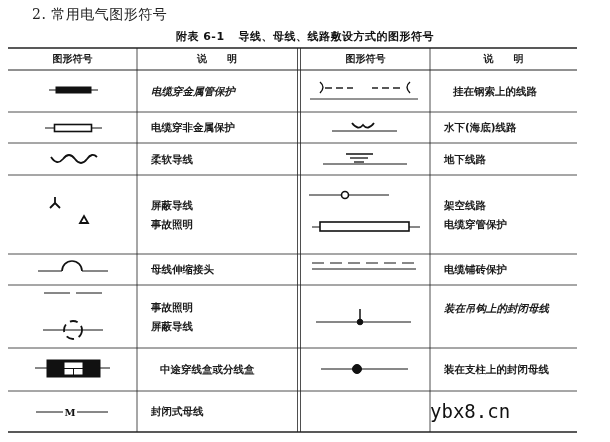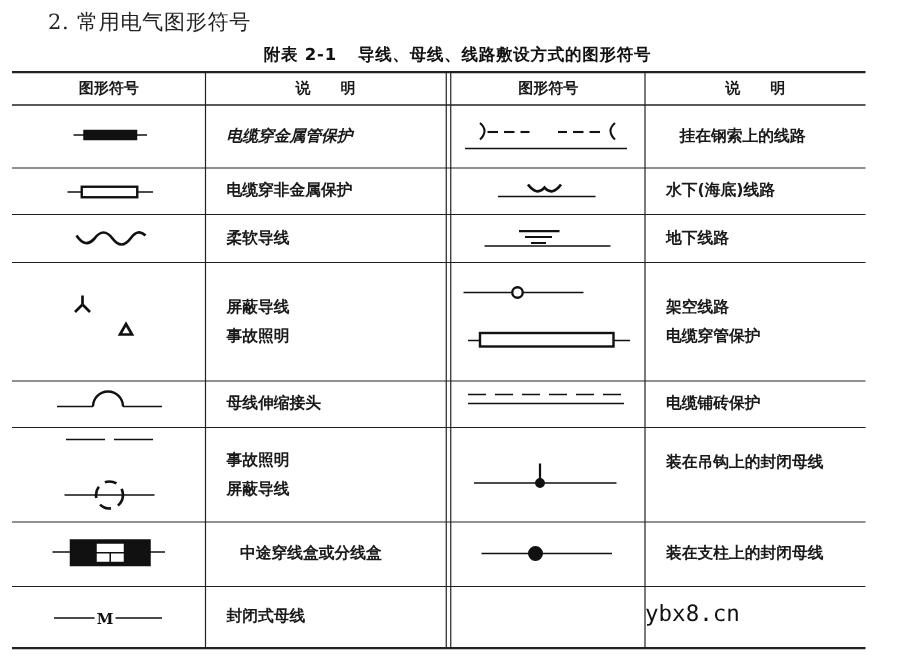--- a/index.html
+++ b/index.html
@@ -8,28 +8,28 @@
     .section-title { position: absolute; left: 32px; top: 6px; font-size: 14px;
            font-family: "DejaVu Serif", serif; color: #222; letter-spacing: 0.5px; }
     .table-caption { position: absolute; left: 0; width: 610px; top: 29px; text-align: center;
            font-size: 11px; font-weight: bold; color: #111; letter-spacing: 0.5px; }
     .table-caption .num { margin-right: 14px; }
     .grid { position: absolute; left: 0; top: 0; width: 610px; height: 442px; pointer-events: none; }
     .cell { position: absolute; display: flex; align-items: center; font-size: 10.5px; font-weight: bold; color: #1a1a1a; }
     .hdr { justify-content: center; font-size: 10px; }
     .desc { padding-left: 14px; flex-direction: column; align-items: flex-start; justify-content: center; line-height: 19px; }
     .watermark { position: absolute; left: 430px; top: 400px; font-family: "DejaVu Sans Mono", monospace;
-           font-size: 15px; color: #111; }
+           font-size: 19px; color: #111; }
   </style>
 </head>
 <body>
 
 <div class="section-title">2. 常用电气图形符号</div>
 <div class="table-caption">
-  <span class="num">附表 2-1</span><span>导线、母线、线路敷设方式的图形符号</span>
+  <span class="num">附表 6-1</span><span>导线、母线、线路敷设方式的图形符号</span>
 </div>
 
 <svg class="grid" viewBox="0 0 610 442" width="610" height="442">
   <g stroke="#222" fill="none">
     <line x1="8" y1="48" x2="577" y2="48" stroke-width="1.5"></line>
     <line x1="8" y1="70" x2="577" y2="70" stroke-width="1"></line>
     <line x1="8" y1="112" x2="577" y2="112" stroke-width="0.8"></line>
     <line x1="8" y1="143" x2="577" y2="143" stroke-width="0.8"></line>
     <line x1="8" y1="175" x2="577" y2="175" stroke-width="0.8"></line>
     <line x1="8" y1="254" x2="577" y2="254" stroke-width="0.8"></line>
@@ -85,21 +85,21 @@
 <div class="cell desc" style="left:430px;top:143px;width:133px;height:32px;">
     <span>地下线路</span>
   </div>
 <div class="cell desc" style="left:430px;top:175px;width:133px;height:79px;">
     <span>架空线路</span>
     <span>电缆穿管保护</span>
   </div>
 <div class="cell desc" style="left:430px;top:254px;width:133px;height:31px;">
     <span>电缆铺砖保护</span>
   </div>
-<div class="cell desc" style="left:430px;top:285px;width:133px;height:46px;">
+<div class="cell desc" style="left:430px;top:285px;width:133px;height:46px;font-style:italic;">
     <span>装在吊钩上的封闭母线</span>
   </div>
 <div class="cell desc" style="left:430px;top:348px;width:133px;height:43px;">
     <span>装在支柱上的封闭母线</span>
   </div>
 
 <svg class="grid" viewBox="0 0 610 442" width="610" height="442">
   <g stroke="#111" fill="none" stroke-width="1">
 
     <g>

